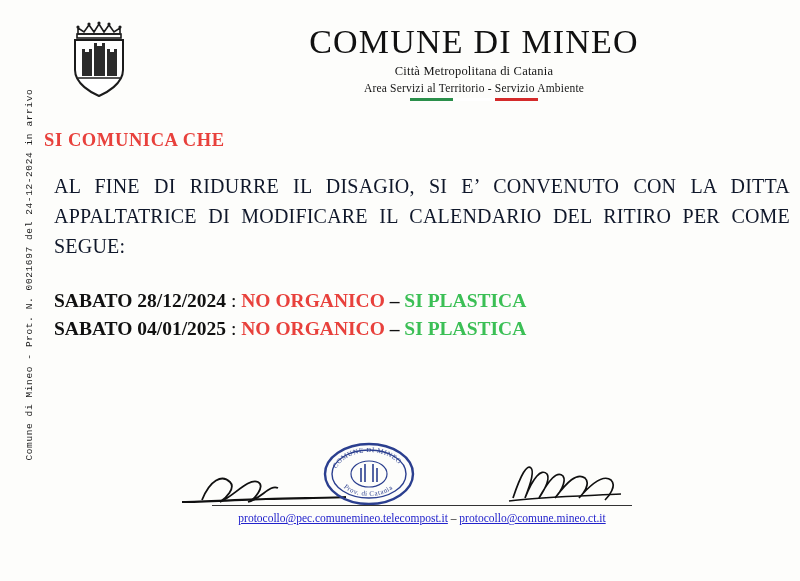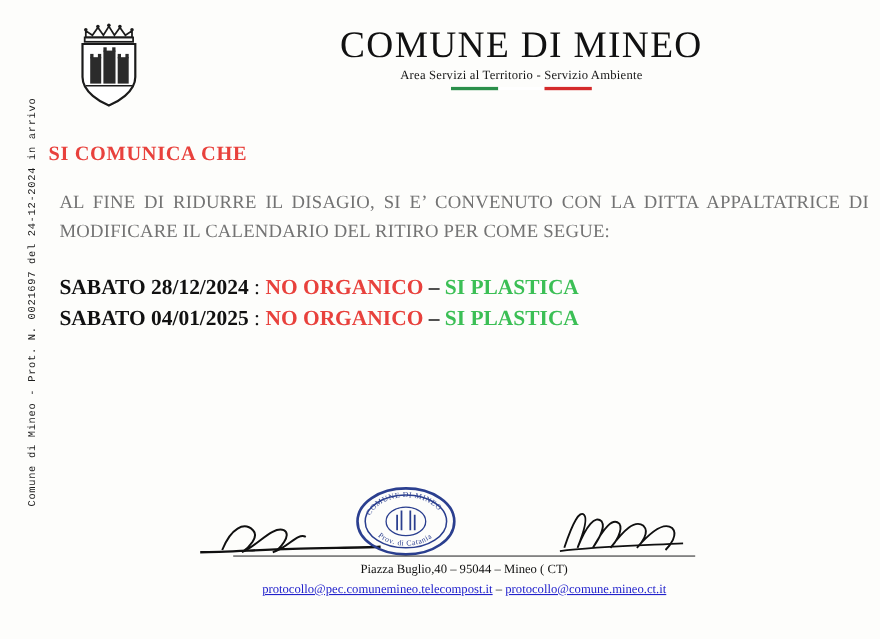--- a/index.html
+++ b/index.html
@@ -125,22 +125,22 @@
   }
   .h-red2 {
     text-align: left;
     color: #e8413c;
     font-weight: bold;
     font-size: 18.5px;
     letter-spacing: 0.6px;
     margin: 18px 0 0 0;
   }
   .para2 {
-    font-size: 17px;
-    color: #737373;
+    font-size: 20px;
+    color: #0f172a;
     line-height: 1.5;
     margin: 20px 10px 0 10px;
     text-align: justify;
     text-align-last: left;
     letter-spacing: 0.2px;
   }
 
   .sched {
     margin: 26px 0 0 10px;
     font-size: 19.5px;
@@ -239,20 +239,21 @@
           <rect x="28" y="25" width="3" height="4" fill="#2b2b2b"></rect>
           <rect x="36" y="25" width="3" height="4" fill="#2b2b2b"></rect>
           <rect x="41" y="31" width="3" height="4" fill="#2b2b2b"></rect>
           <rect x="48" y="31" width="3" height="4" fill="#2b2b2b"></rect>
           <path d="M12 60 L54 60" stroke="#1b1b1b" stroke-width="1.4"></path>
         </svg>
       </div>
 
       <div class="title-block">
         <div class="comune-title">COMUNE DI MINEO</div>
+        <div class="citta">Città  Metropolitana di Catania</div>
         <div class="area-line">Area Servizi al Territorio  -  Servizio  Ambiente</div>
         <div class="flagbar">
           <i style="background:#2a8f4a"></i>
             <i style="background:#ffffff"></i>
             <i style="background:#d42a2a"></i>
         </div>
       </div>
     </div>
 
     <div class="body-wrap">
@@ -304,20 +305,19 @@
       <div class="sig-ink" style="left:455px; top:14px;">
         <svg width="160" height="56" viewBox="0 0 160 56">
           <path d="M14 44 C22 20 28 10 32 14 C36 18 30 34 26 44 C34 24 42 14 48 20 C52 26 44 38 40 44 C50 26 58 16 64 22 C68 28 60 40 56 44 C68 28 78 18 86 24 C92 30 84 40 80 44 C92 30 104 20 112 26 C118 32 110 42 106 46" stroke="#101010" stroke-width="1.7" fill="none"></path>
           <path d="M10 47 C40 43 80 42 122 40" stroke="#101010" stroke-width="1.5" fill="none"></path>
         </svg>
       </div>
     </div>
 
     <div class="footer">
       <div class="rule"></div>
-      <div>Piazza Buglio,40 – 95044 – Mineo ( CT)</div>
       <div>
         <span class="link">protocollo@pec.comunemineo.telecompost.it</span><span class="plain"> – </span><span class="link">protocollo@comune.mineo.ct.it</span>
       </div>
     </div>
 
   </div>
 </div>
 
 </body></html>

